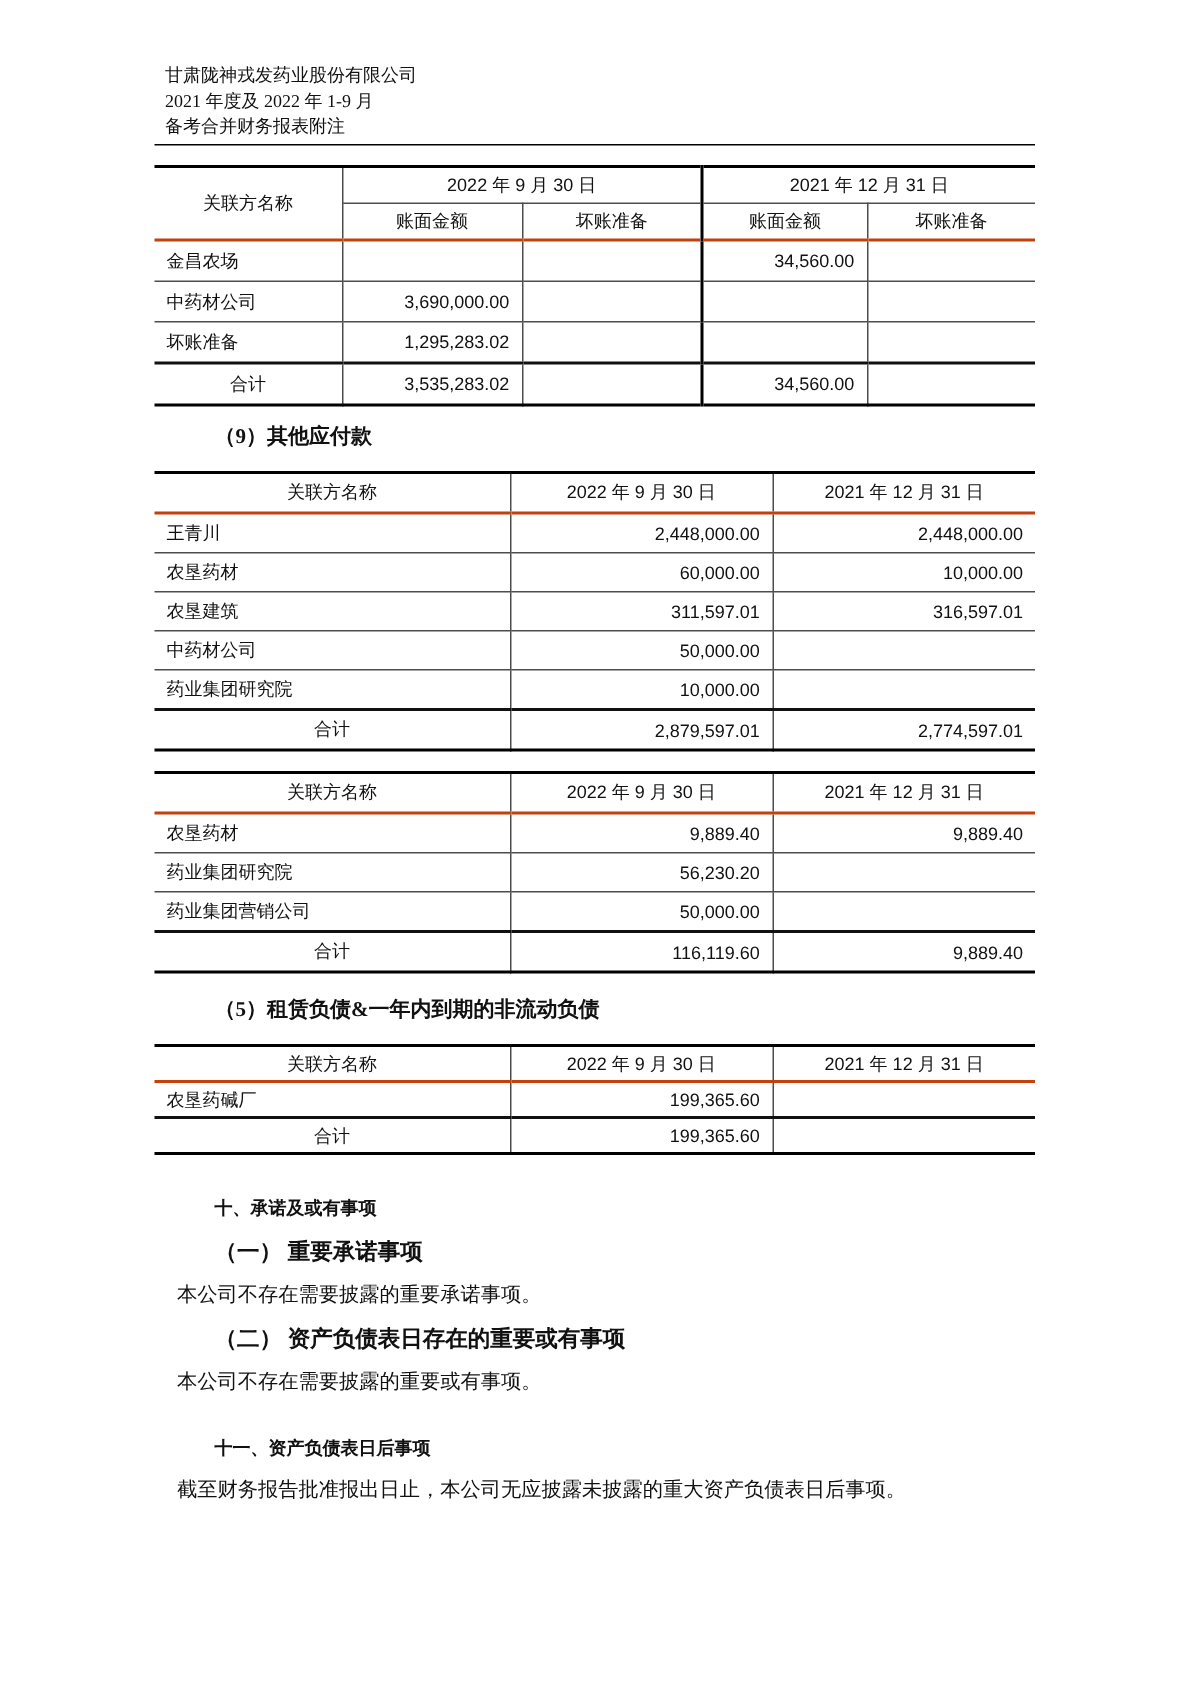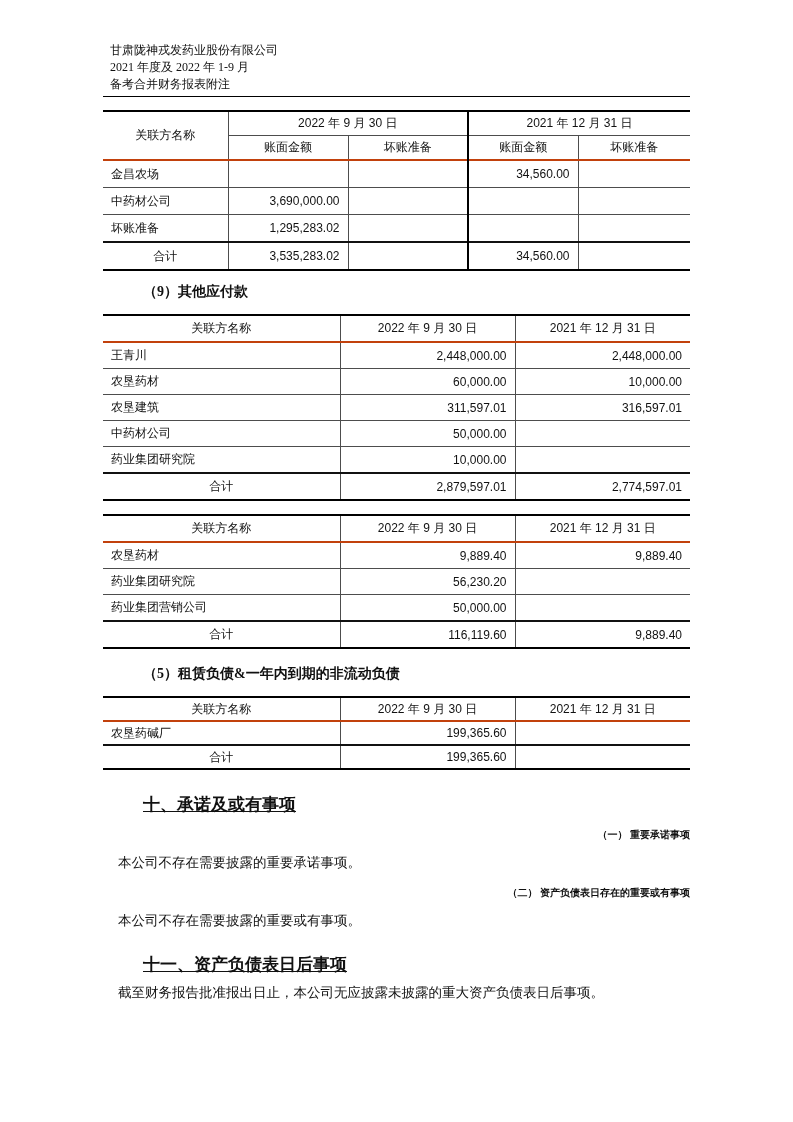--- a/index.html
+++ b/index.html
@@ -28,22 +28,22 @@
   tr.first-data td{border-top:2px solid #c2410c;}
   tr.total td{border-top:2px solid #111;}
   tr.total td:first-child{text-align:center;}
 
   table.ts td{height:25px;}
   table.t5 td{height:22px;}
 
   
   .h2{padding-left:40px;font-weight:bold;font-size:14px;line-height:18px;margin-top:12px;margin-bottom:7px;}
   .h2.mt{margin-top:16px;}
-  .h1{padding-left:40px;font-weight:bold;font-size:17px;line-height:18px;margin-top:26px;text-decoration:underline;}
-  .sub{padding-left:40px;font-weight:bold;font-size:10px;line-height:18px;margin-top:12px;text-align:right;}
+  .h1{padding-left:40px;font-weight:bold;font-size:12px;line-height:18px;margin-top:26px;}
+  .sub{padding-left:40px;font-weight:bold;font-size:15px;line-height:18px;margin-top:12px;}
   .para{padding-left:15px;font-size:13.5px;line-height:18px;margin-top:10px;}
   .h1.big-gap{margin-top:34px;}
 
   .footer{position:absolute;top:1038px;left:0;width:100%;text-align:center;font-size:12px;}
 </style>
 </head>
 <body>
 
 <div class="page">
   <div class="content">

